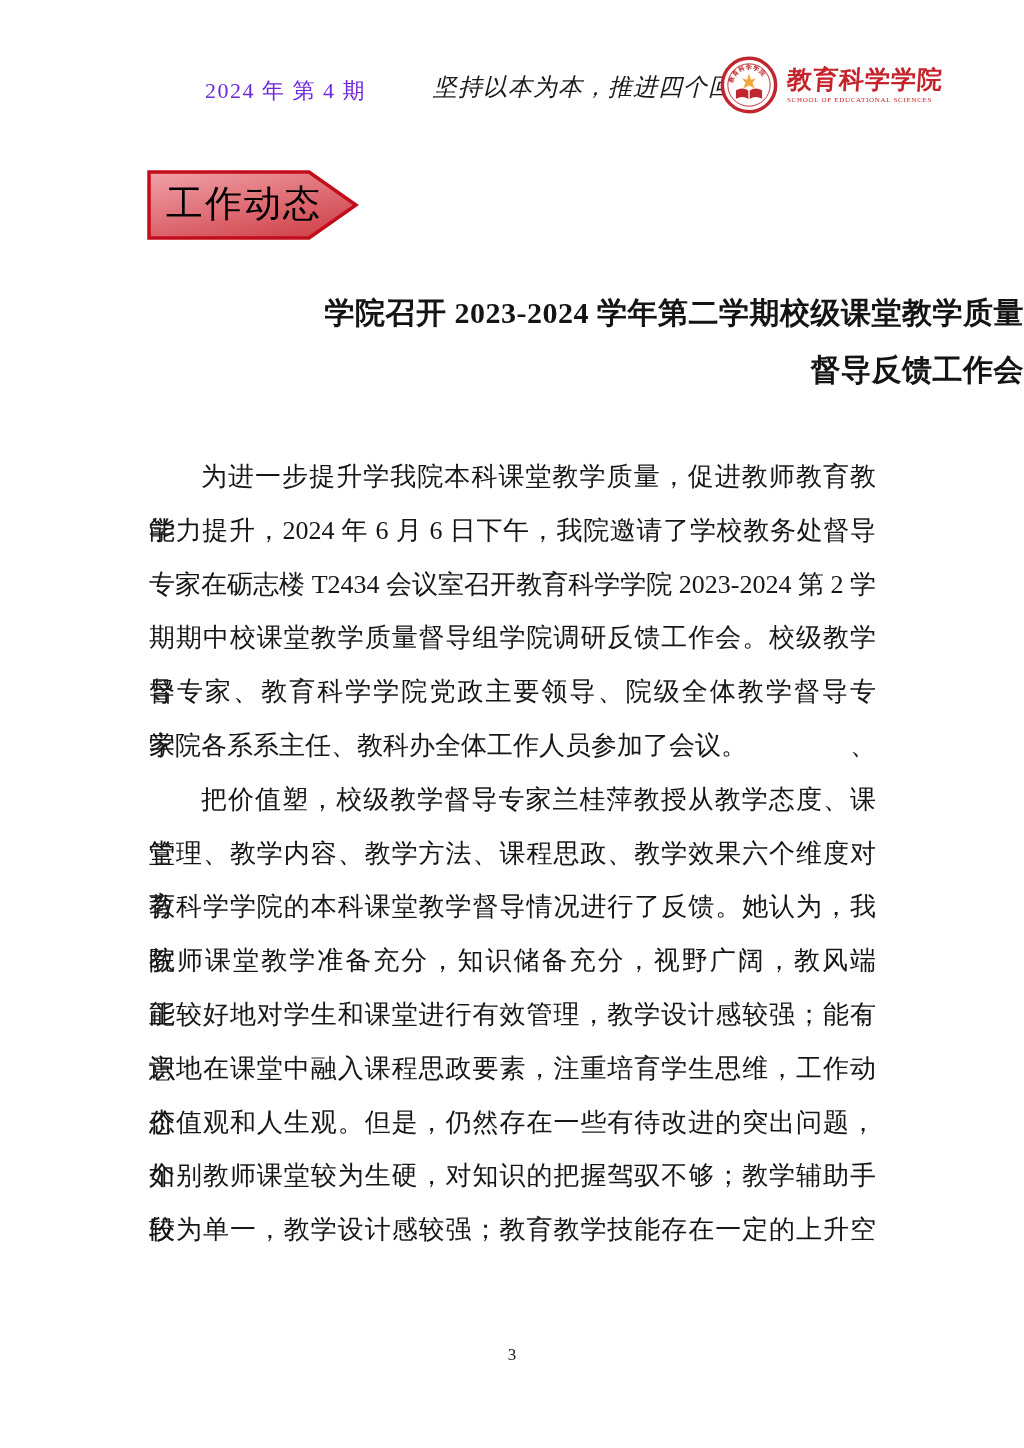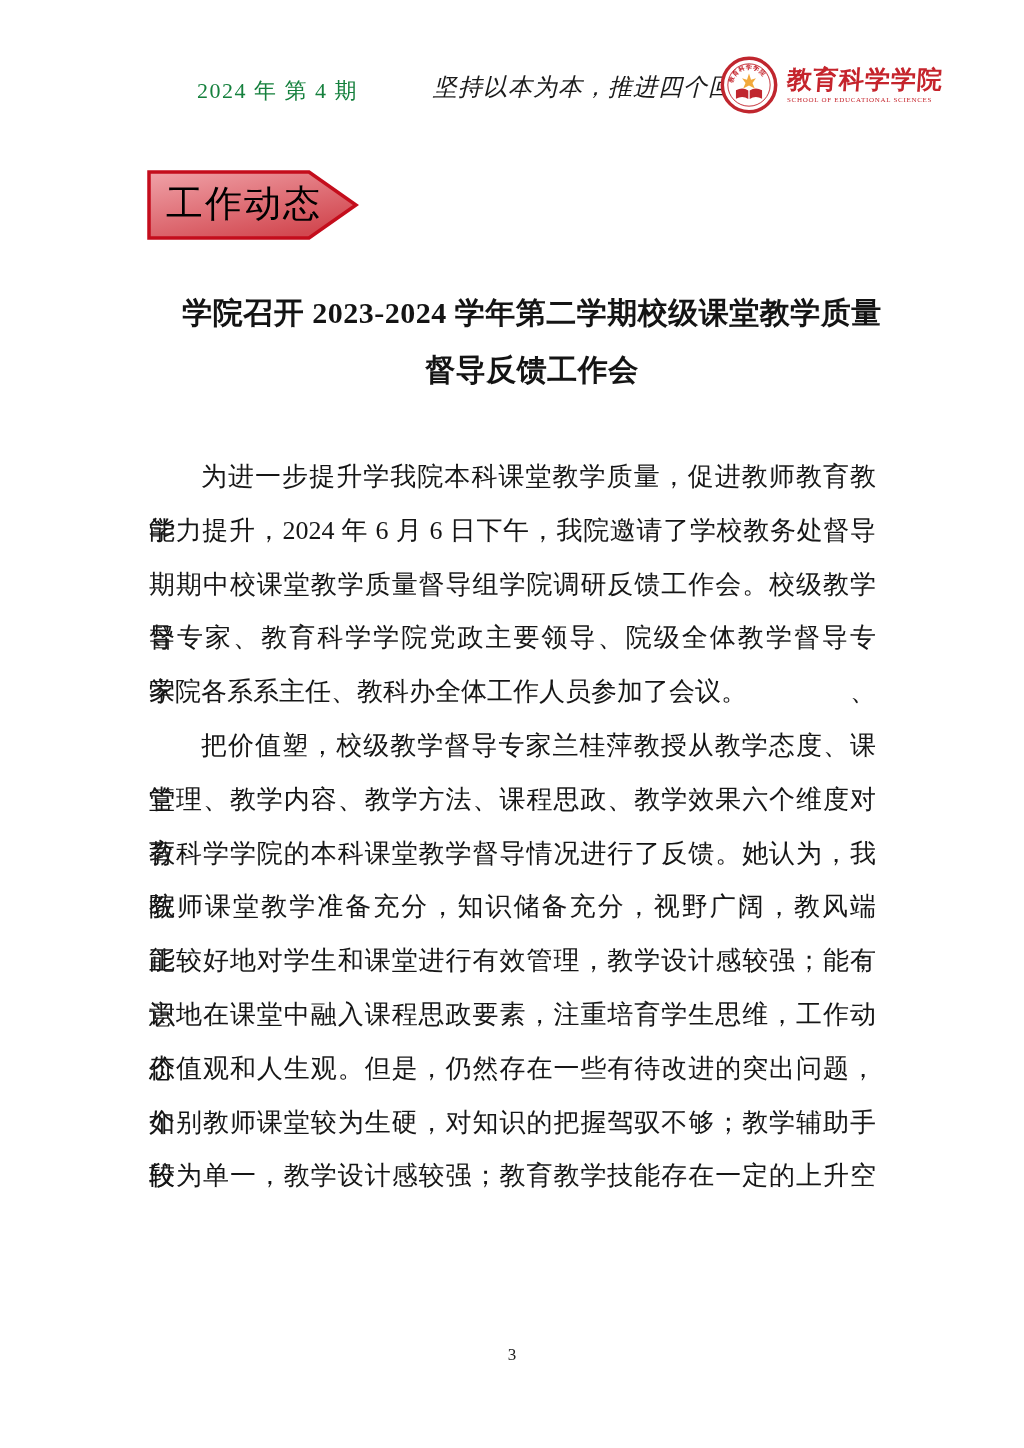--- a/index.html
+++ b/index.html
@@ -4,22 +4,22 @@
 <style>
   * { margin:0; padding:0; box-sizing:border-box; }
   html,body { background:#ffffff; }
   .page {
     position:relative; width:1024px; height:1448px; margin:0 auto;
     background:#ffffff; overflow:hidden;
     font-family:"Liberation Serif","DejaVu Serif",serif; color:#111111;
   }
   
   .issue {
-    position:absolute; left:197px; top:76px;
-    font-size:22px; letter-spacing:1.5px; color:#15803d;
+    position:absolute; left:205px; top:76px;
+    font-size:22px; letter-spacing:1.5px; color:#6d28d9;
   }
   .slogan {
     position:absolute; left:433px; top:71px;
     font-size:24px; font-style:italic; letter-spacing:1px; color:#1a1a1a;
   }
   .logo {
     position:absolute; left:720px; top:56px;
     display:flex; align-items:center; gap:9px;
   }
   .logo .seal { width:58px; height:58px; display:block; }
@@ -34,21 +34,21 @@
   
   .banner { position:absolute; left:147px; top:170px; width:212px; height:70px; }
   .banner svg { position:absolute; left:0; top:0; }
   .banner-label {
     position:absolute; left:19px; top:50%; transform:translateY(-52%);
     font-size:37px; letter-spacing:2px; color:#000000; white-space:nowrap;
   }
   
   .title {
     position:absolute; left:0; right:0; top:284px;
-    text-align:center; font-size:30px; font-weight:bold;
+    text-align:right; font-size:30px; font-weight:bold;
     line-height:57px; color:#141414; letter-spacing:0.5px;padding-left:40px;
   }
   
   .body-text { position:absolute; left:149px; top:450px; width:727px; }
   .bodyline {
     font-size:26px; height:53.8px; line-height:53.8px;
     text-align:justify; text-align-last:justify; color:#161616;
   }
   .bodyline.indent { text-indent:2em; }
   .bodyline.no-fill { text-align-last:left; }
@@ -98,20 +98,21 @@
   </div>
 
   <div class="title">
     <div>学院召开 2023-2024 学年第二学期校级课堂教学质量</div>
     <div>督导反馈工作会</div>
   </div>
 
   <div class="body-text">
     <div class="bodyline indent">为进一步提升学我院本科课堂教学质量，促进教师教育教学</div>
     <div class="bodyline">能力提升，2024 年 6 月 6 日下午，我院邀请了学校教务处督导</div>
+    <div class="bodyline">专家在砺志楼 T2434 会议室召开教育科学学院 2023-2024 第 2 学</div>
     <div class="bodyline">期期中校课堂教学质量督导组学院调研反馈工作会。校级教学督</div>
     <div class="bodyline">导专家、教育科学学院党政主要领导、院级全体教学督导专家、</div>
     <div class="bodyline no-fill">学院各系系主任、教科办全体工作人员参加了会议。</div>
     <div class="bodyline indent">把价值塑，校级教学督导专家兰桂萍教授从教学态度、课堂</div>
     <div class="bodyline">管理、教学内容、教学方法、课程思政、教学效果六个维度对教</div>
     <div class="bodyline">育科学学院的本科课堂教学督导情况进行了反馈。她认为，我院</div>
     <div class="bodyline">教师课堂教学准备充分，知识储备充分，视野广阔，教风端正；</div>
     <div class="bodyline">能较好地对学生和课堂进行有效管理，教学设计感较强；能有意</div>
     <div class="bodyline">识地在课堂中融入课程思政要素，注重培育学生思维，工作动态</div>
     <div class="bodyline">价值观和人生观。但是，仍然存在一些有待改进的突出问题，如</div>

